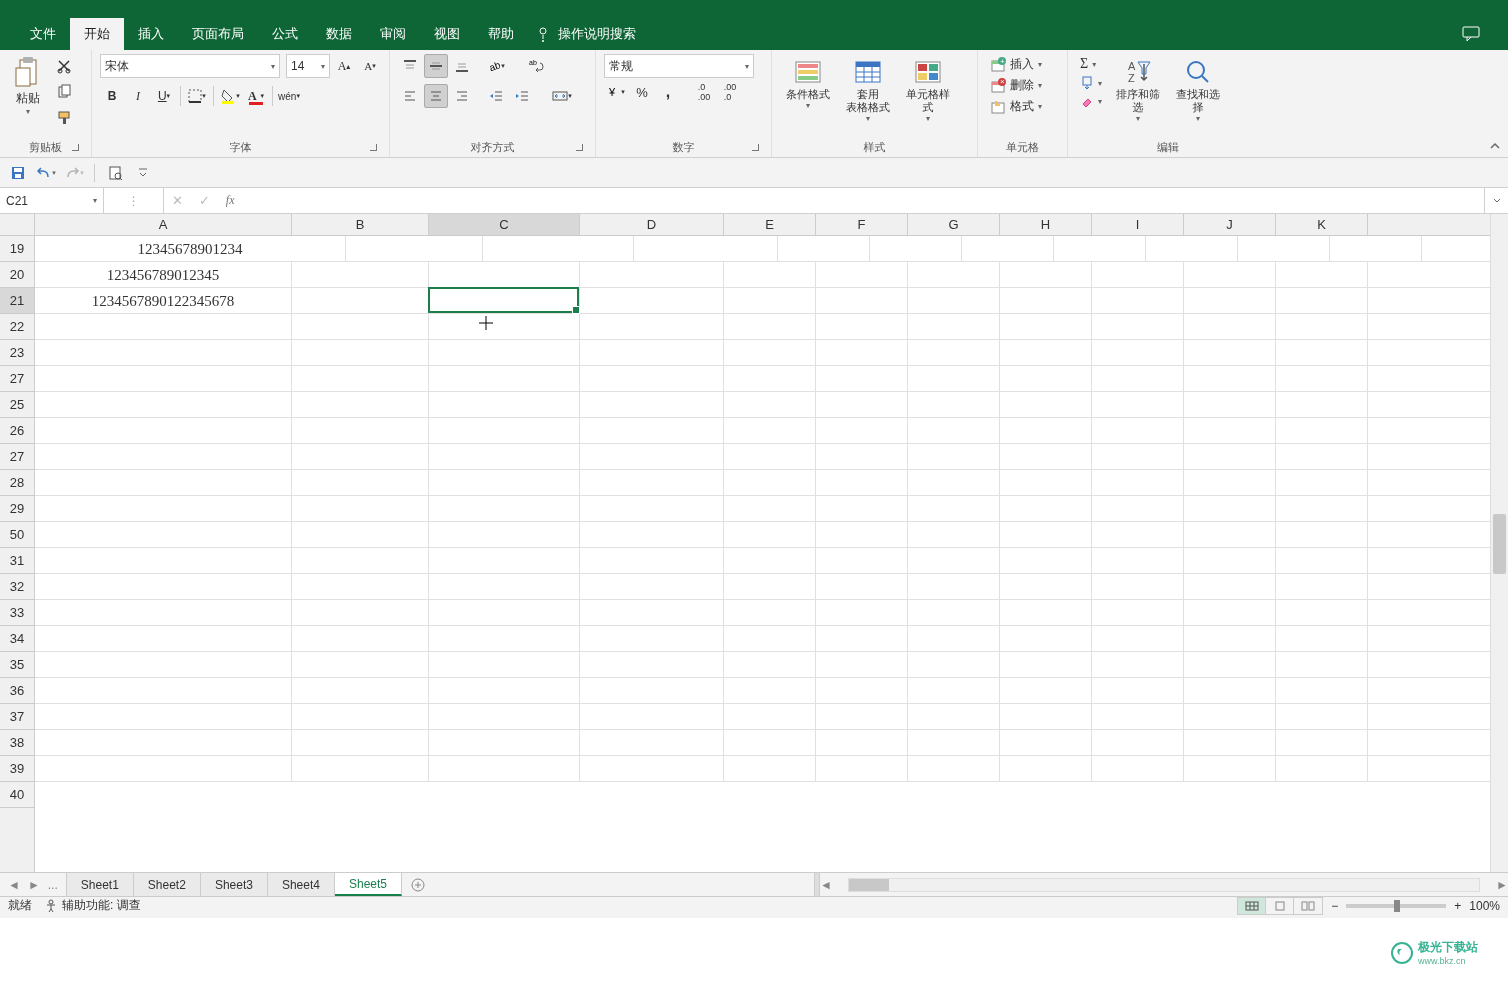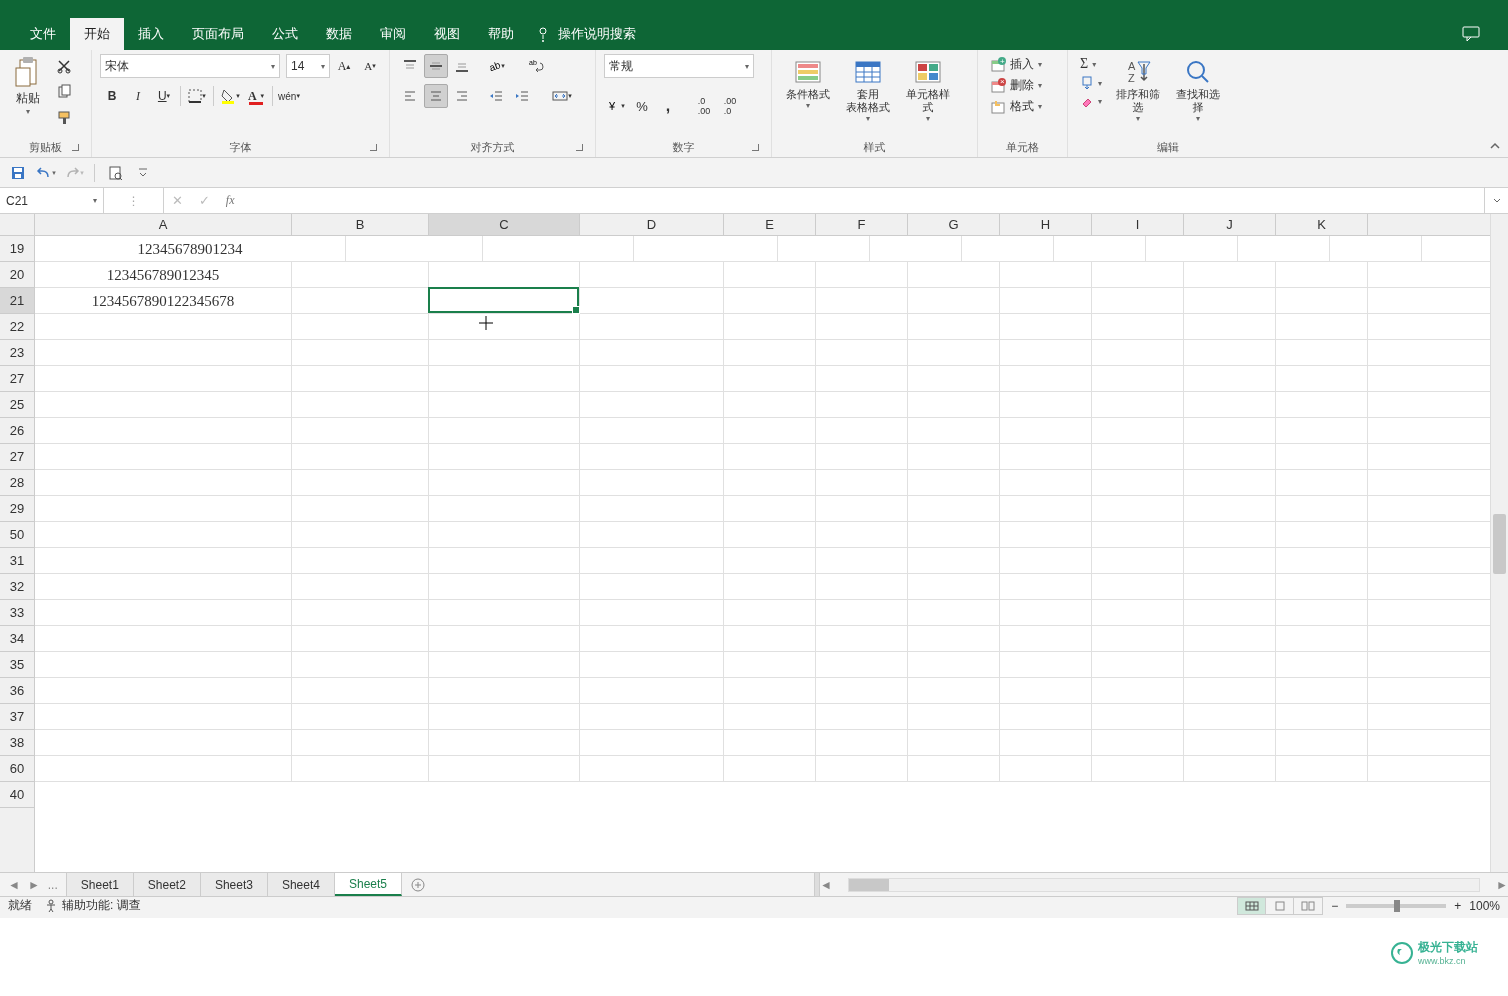--- a/index.html
+++ b/index.html
@@ -313,21 +313,21 @@
               <path d="M13 7 L10 7 M11 5 L13 7 L11 9" stroke="#3a76c4" fill="none"></path>
             </svg>
             <span style="font-size:7px">▾</span>
           </div>
       </div>
     </div>
     <div class="group-label"><span>对齐方式</span><span class="dlg-launcher"></span></div>
   </div>
 
   <div class="group" style="width:176px">
-    <div class="group-body" style="flex-direction:column;gap:16px">
+    <div class="group-body" style="flex-direction:column;gap:2px">
       <div class="numfmt-combo">
           <span>常规</span>
           <span class="combo-arrow">▾</span>
         </div>
       <div class="row-inline">
         <div class="btn-sm">
             <svg width="14" height="14">
               <text x="2" y="11" font-size="11">¥</text>
             </svg>
             <span style="font-size:7px">▾</span>
@@ -555,21 +555,21 @@
       <div class="row-header">29</div>
       <div class="row-header">50</div>
       <div class="row-header">31</div>
       <div class="row-header">32</div>
       <div class="row-header">33</div>
       <div class="row-header">34</div>
       <div class="row-header">35</div>
       <div class="row-header">36</div>
       <div class="row-header">37</div>
       <div class="row-header">38</div>
-      <div class="row-header">60</div>
+      <div class="row-header">39</div>
       <div class="row-header">40</div>
     </div>
   <div class="cells" id="cells">
       <div class="cell-row">
         <div class="cell" style="width: 311px;">12345678901234</div>
         <div class="cell" style="width: 137px;"></div>
         <div class="cell" style="width: 151px;"></div>
         <div class="cell" style="width: 144px;"></div>
         <div class="cell" style="width: 92px;"></div>
         <div class="cell" style="width: 92px;"></div>

